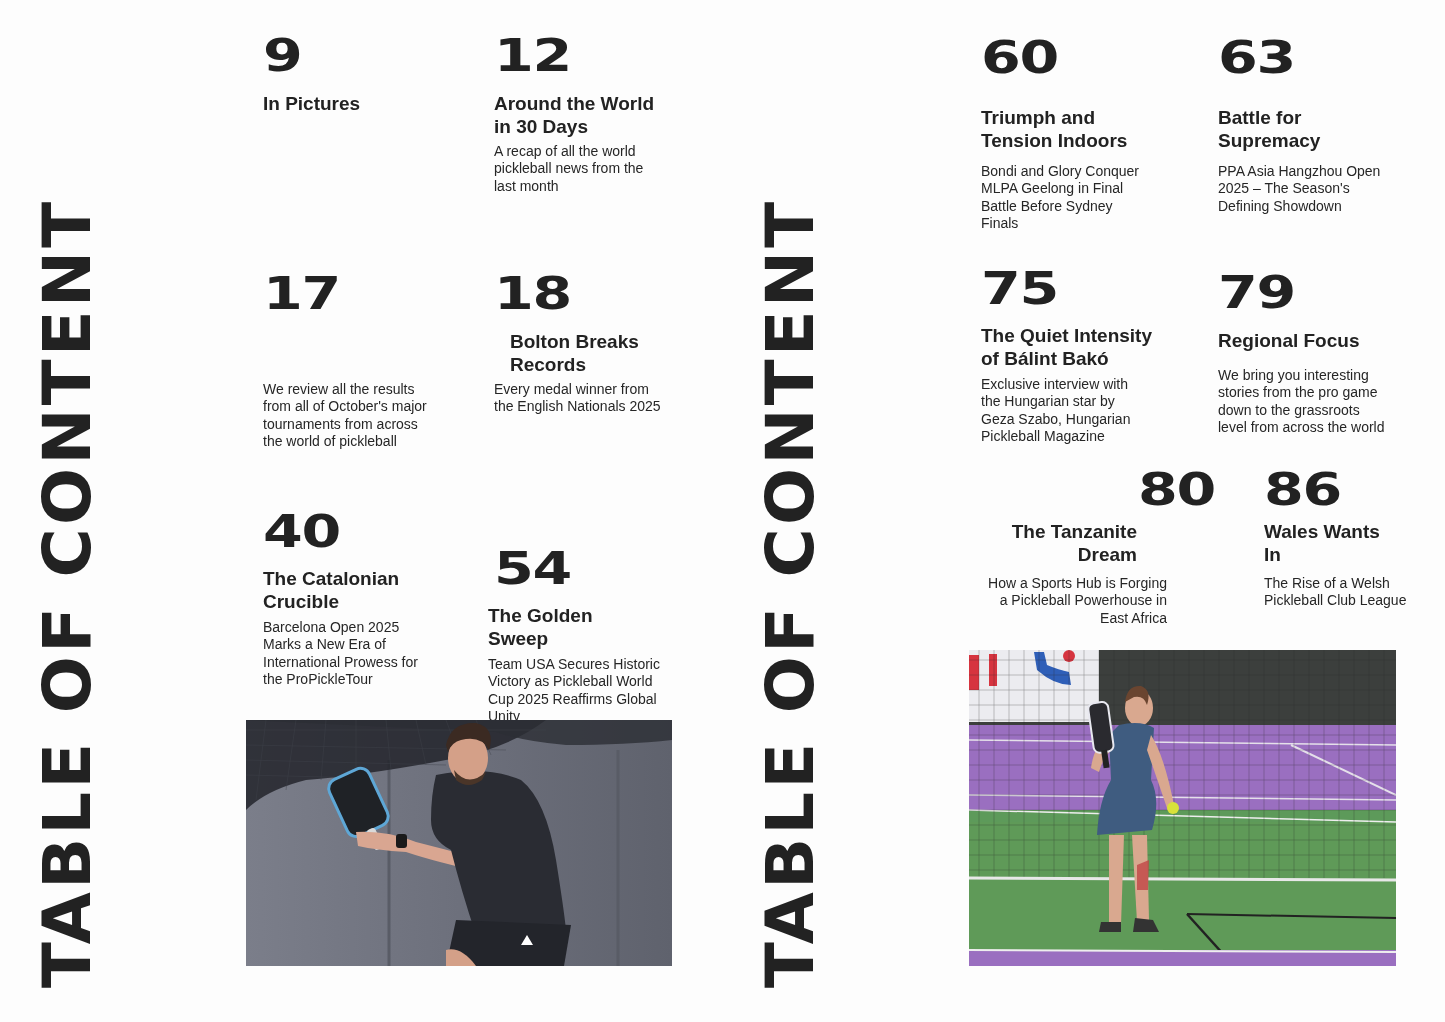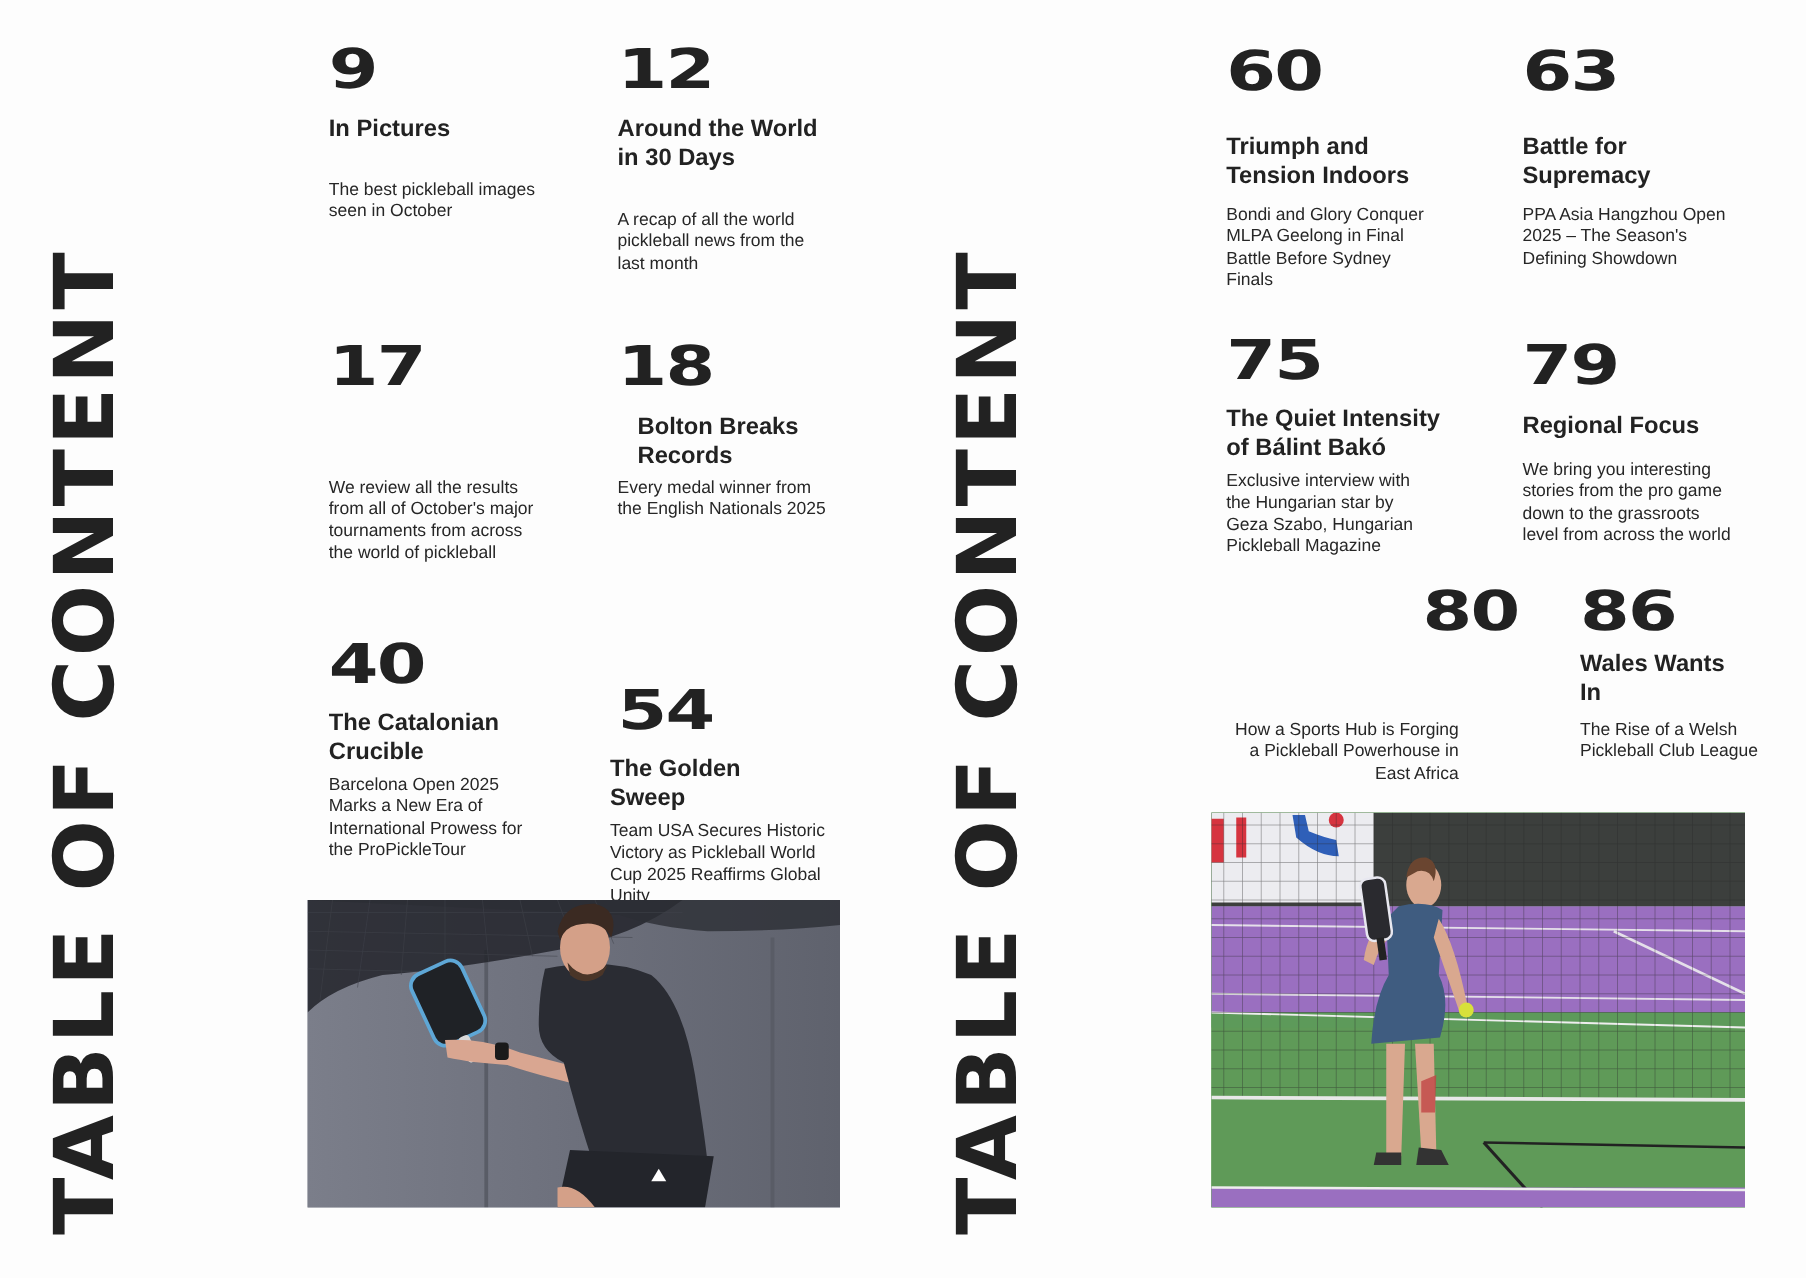--- a/index.html
+++ b/index.html
@@ -61,26 +61,25 @@
   #photo-right { left: 969px; top: 650px; width: 427px; height: 316px; background: #5f9a58; }
 </style>
 </head>
 <body>
 
 <div class="vtitle" id="vt-left"><span>TABLE OF CONTENT</span></div>
 
 <div class="entry" style="left:263px; top:36px;">
   <div class="num">9</div>
   <div class="head" style="top:56px;">In Pictures</div>
-  <div class="desc" style="top:107px;">The best pickleball images seen in October</div>
 </div>
 <div class="entry" style="left:494px; top:36px;">
   <div class="num">12</div>
   <div class="head" style="top:56px; width:180px;">Around the World in 30 Days</div>
-  <div class="desc" style="top:107px; width:170px;margin-top:24px;">A recap of all the world pickleball news from the last month</div>
+  <div class="desc" style="top:107px; width:170px;">A recap of all the world pickleball news from the last month</div>
 </div>
 
 <div class="entry" style="left:263px; top:274px;">
   <div class="num">17</div>
   <div class="desc" style="top:107px; width:178px;">We review all the results from all of October's major tournaments from across the world of pickleball</div>
 </div>
 <div class="entry" style="left:494px; top:274px;">
   <div class="num">18</div>
   <div class="head" style="top:56px; width:150px;margin-left:16px;">Bolton Breaks Records</div>
   <div class="desc" style="top:107px; width:170px;">Every medal winner from the English Nationals 2025</div>
@@ -156,20 +155,21 @@
   <div class="desc" style="top:107px; width:165px;">Exclusive interview with the Hungarian star by Geza Szabo, Hungarian Pickleball Magazine</div>
 </div>
 <div class="entry" style="left:1218px; top:273px;">
   <div class="num">79</div>
   <div class="head" style="top:56px; width:190px;">Regional Focus</div>
   <div class="desc" style="top:94px; width:172px;">We bring you interesting stories from the pro game down to the grassroots level from across the world</div>
 </div>
 
 <div class="entry" style="left:987px; top:470px;text-align:right;">
   <div class="num">80</div>
+  <div class="head" style="top:50px; width:150px;">The Tanzanite Dream</div>
   <div class="desc" style="top:105px; width:180px;">How a Sports Hub is Forging a Pickleball Powerhouse in East Africa</div>
 </div>
 <div class="entry" style="left:1264px; top:470px;">
   <div class="num">86</div>
   <div class="head" style="top:50px; width:130px;">Wales Wants In</div>
   <div class="desc" style="top:105px; width:160px;">The Rise of a Welsh Pickleball Club League</div>
 </div>
 
 <div class="photo" id="photo-right">
   <svg width="427" height="316" viewBox="0 0 427 316">

